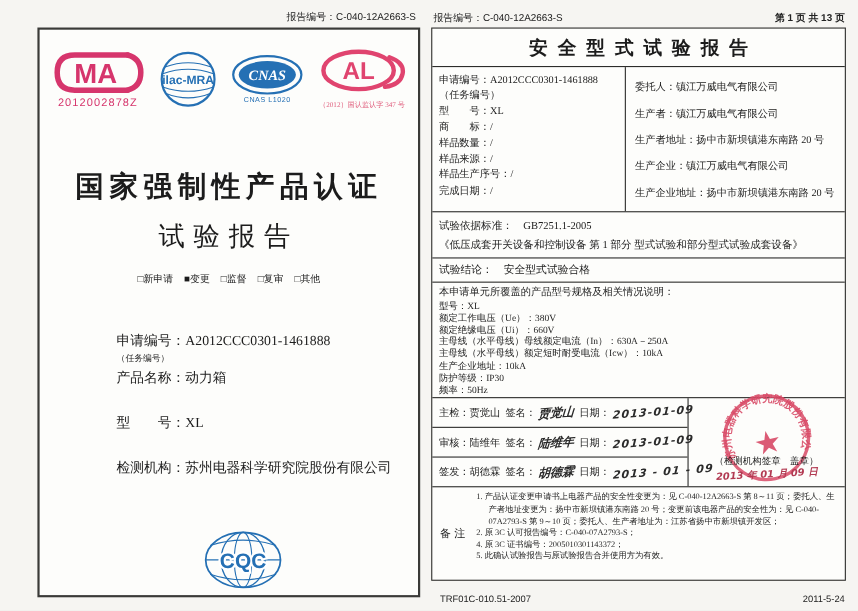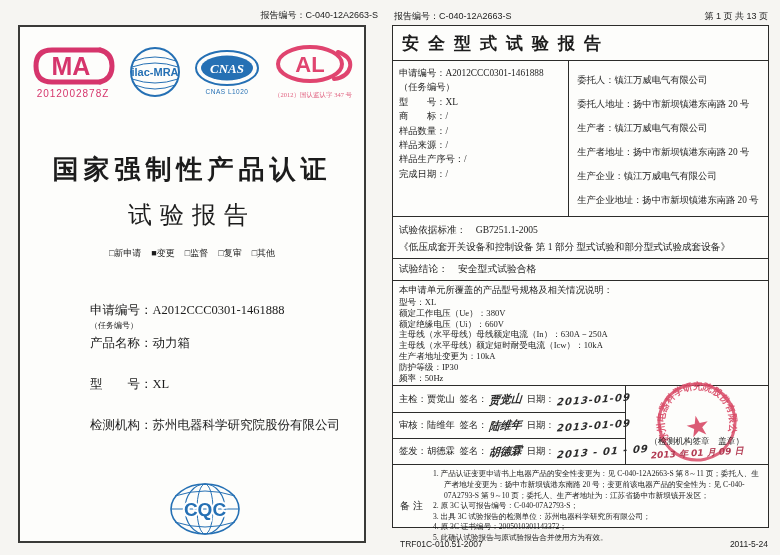--- a/index.html
+++ b/index.html
@@ -11,21 +11,21 @@
     position:relative;
     overflow:hidden;
   }
   .canvas { position:absolute; inset:0; background:#f6f5f2; }
 
   
   .page { position:absolute; background:#fdfdfb; }
   .tiny-header { position:absolute; font-size:9px; font-family:"Liberation Sans",sans-serif; color:#222; }
 
   
-  .lp { left:18px; top:25px; width:348px; height:518px; border:2px solid #3a3a38; }
+  .lp { left:34px; top:25px; width:348px; height:518px; border:2px solid #3a3a38; }
   .lp-header { top:9px; left:30px; width:348px; text-align:right; }
 
   .logo-row { margin-top:16px; display:flex; justify-content:center; align-items:center; gap:12px; }
   .logo-block { display:flex; flex-direction:column; align-items:center; }
   .cma-num { color:#d6356c; font-size:10px; letter-spacing:1px; font-family:"Liberation Sans",sans-serif; margin-top:1px; }
   .cnas-cap { color:#2570b4; font-size:6.5px; font-family:"Liberation Sans",sans-serif; margin-top:1px; letter-spacing:.5px;}
   .al-cap { color:#e0607f; font-size:6.5px; margin-top:2px; }
 
   .lp-title1 { margin-top:52px; text-align:center; font-size:26px; letter-spacing:5px; font-weight:600; }
   .lp-title2 { margin-top:12px; text-align:center; font-size:24px; letter-spacing:8px; font-weight:400; }
@@ -36,23 +36,23 @@
   .lp-fields { margin:42px 0 0 70px; font-size:12.5px; }
   .lp-fields .task-note { font-size:8px; margin-top:1px; }
   .lp-line-gap { margin-top:4px; }
   .lp-line-big-gap { margin-top:24px; }
 
   .cqc-wrap { margin-top:46px; display:flex; justify-content:center;padding-left:26px; }
 
   
   .rp { left:392px; top:25px; width:377px; height:503px; border:1.5px solid #2c2c2a; display:flex; flex-direction:column; }
   .rp-header-left { top:10px; left:394px; }
-  .rp-header-right { top:10px; left:620px; width:148px; text-align:right; }
-
-  .rp-title { border-bottom:1.2px solid #2c2c2a; text-align:left; font-size:17px; font-weight:700; letter-spacing:9px; padding:6px 0 5px 9px; }
+  .rp-header-right { top:10px; left:620px; width:148px; text-align:right;font-weight:bold; }
+
+  .rp-title { border-bottom:1.2px solid #2c2c2a; text-align:center; font-size:17px; font-weight:700; letter-spacing:9px; padding:6px 0 5px 9px; }
 
   .rp-info { display:flex; border-bottom:1.2px solid #2c2c2a; }
   .rp-info-left { width:47%; border-right:1.2px solid #2c2c2a; padding:5px 4px 4px 6px; font-size:9.3px; line-height:14.4px; }
   .rp-info-right { width:53%; padding:7px 6px 4px 8px; font-size:9.3px; line-height:24px; }
 
   .rp-standard { border-bottom:1.2px solid #2c2c2a; padding:4px 5px 3px 6px; font-size:9.6px; line-height:17px; }
   .rp-conclusion { border-bottom:1.2px solid #2c2c2a; padding:4px 6px; font-size:9.8px; font-weight:400; }
   .rp-conclusion .concl-val { margin-left:10px; }
 
   .rp-specs { border-bottom:1.2px solid #2c2c2a; padding:3px 6px 2px 6px; font-size:8.6px; line-height:10.8px; }
@@ -172,21 +172,20 @@
         <div>（任务编号）</div>
         <div>型　　号：XL</div>
         <div>商　　标：/</div>
         <div>样品数量：/</div>
         <div>样品来源：/</div>
         <div>样品生产序号：/</div>
         <div>完成日期：/</div>
       </div>
       <div class="rp-info-right">
         <div>委托人：镇江万威电气有限公司</div>
-        <div>委托人地址：扬中市新坝镇港东南路 20 号</div>
         <div>生产者：镇江万威电气有限公司</div>
         <div>生产者地址：扬中市新坝镇港东南路 20 号</div>
         <div>生产企业：镇江万威电气有限公司</div>
         <div>生产企业地址：扬中市新坝镇港东南路 20 号</div>
       </div>
     </div>
 
     <div class="rp-standard">
       <div>试验依据标准：　GB7251.1-2005</div>
       <div>《低压成套开关设备和控制设备 第 1 部分 型式试验和部分型式试验成套设备》</div>
@@ -196,21 +195,21 @@
       <span>试验结论：</span><span class="concl-val">安全型式试验合格</span>
     </div>
 
     <div class="rp-specs">
       <div class="spec-title">本申请单元所覆盖的产品型号规格及相关情况说明：</div>
       <div>型号：XL</div>
       <div>额定工作电压（Ue）：380V</div>
       <div>额定绝缘电压（Ui）：660V</div>
       <div>主母线（水平母线）母线额定电流（In）：630A－250A</div>
       <div>主母线（水平母线）额定短时耐受电流（Icw）：10kA</div>
-      <div>生产者地址变更为：10kA</div>
+      <div>生产企业地址：10kA</div>
       <div>防护等级：IP30</div>
       <div>频率：50Hz</div>
     </div>
 
     <div class="rp-sign">
       <div class="sig-left">
         <div class="sig-row">
           <span>主检：贾觉山</span>&nbsp;&nbsp;
           <span>签名：</span>
           <span class="hand">贾觉山</span>&nbsp;
@@ -246,21 +245,20 @@
         <div class="seal-caption">（检测机构签章　盖章）</div>
         <div class="seal-date">2013 年 01 月 09 日</div>
       </div>
     </div>
 
     <div class="rp-remarks">
       <div class="remark-label">备注</div>
       <div class="remark-body">
         <div class="remark">1. 产品认证变更申请书上电器产品的安全性变更为：见 C-040-12A2663-S 第 8～11 页；委托人、生产者地址变更为：扬中市新坝镇港东南路 20 号；变更前该电器产品的安全性为：见 C-040-07A2793-S 第 9～10 页；委托人、生产者地址为：江苏省扬中市新坝镇开发区；</div>
         <div class="remark">2. 原 3C 认可报告编号：C-040-07A2793-S；</div>
-        <div class="remark">3. 出具 3C 试验报告的检测单位：苏州电器科学研究所有限公司；</div>
         <div class="remark">4. 原 3C 证书编号：2005010301143372；</div>
         <div class="remark">5. 此确认试验报告与原试验报告合并使用方为有效。</div>
       </div>
     </div>
   </div>
 
   <div class="tiny-header rp-footer-left">TRF01C-010.51-2007</div>
   <div class="tiny-header rp-footer-right">2011-5-24</div>
 
 </div>

